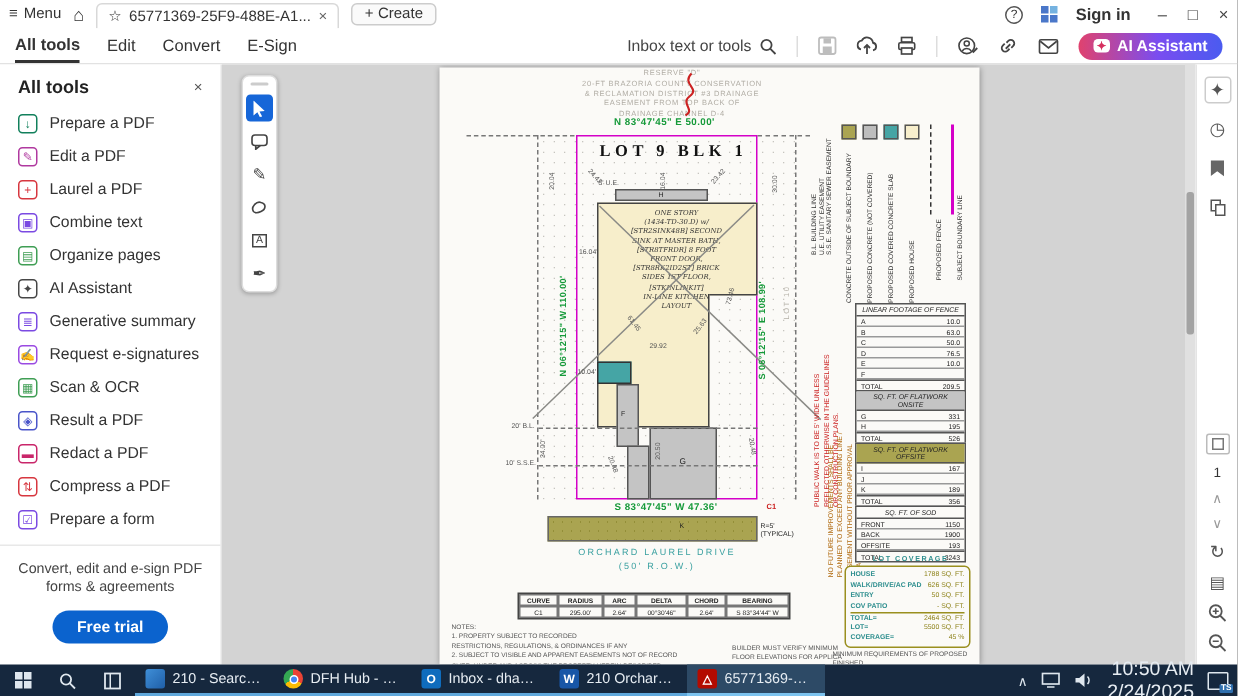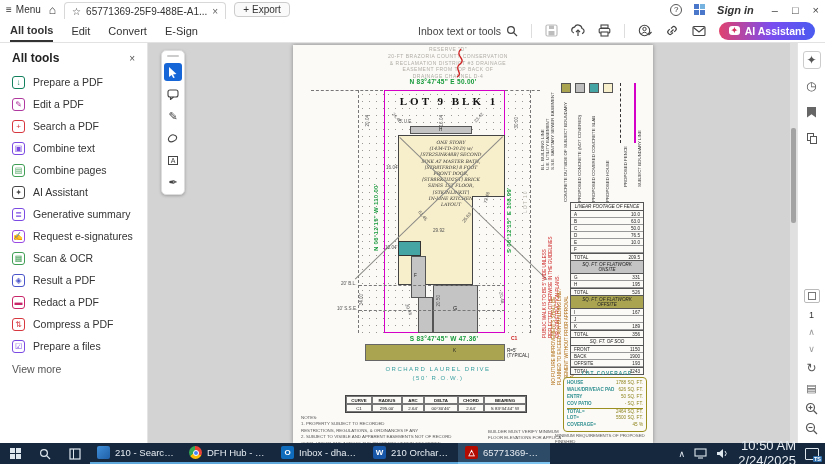--- a/index.html
+++ b/index.html
@@ -16,21 +16,21 @@
            border-bottom:none;border-radius:4px 4px 0 0;padding:2px 7px;height:17px;margin-top:2px;}
   .doc-tab .close{color:#666;font-size:10px;}
   .create-btn{display:flex;align-items:center;gap:3px;border:1px solid #ccc;border-radius:4px;
               padding:1px 8px;background:#fafafa;}
   .tb-right{margin-left:auto;display:flex;align-items:center;gap:12px;}
   .help-circ{width:12px;height:12px;border:1px solid #555;border-radius:50%;font-size:8px;
              display:flex;align-items:center;justify-content:center;}
   .grid-icon{display:grid;grid-template-columns:5px 5px;grid-gap:1px;}
   .grid-icon span{width:5px;height:5px;background:#4a77c9;}
   .grid-icon span:nth-child(2){background:#75b2e0;}
-  .signin{font-weight:bold;font-size:11px;font-style:italic;}
+  .signin{font-weight:bold;font-size:11px;}
   .winctl{display:flex;gap:14px;font-size:11px;color:#444;margin-left:6px;}
 
   
   .toolbar{position:absolute;left:0;top:19px;width:825px;height:24px;background:#fff;
            border-bottom:1px solid #e2e2e2;display:flex;align-items:center;padding:0 10px;
            font-size:11px;color:#333;}
   .tb-tabs{display:flex;gap:18px;height:100%;align-items:center;}
   .tb-tab{height:100%;display:flex;align-items:center;cursor:pointer;}
   .tb-tab.active{border-bottom:2px solid #333;font-weight:bold;}
   .tb-tools{margin-left:auto;display:flex;align-items:center;gap:13px;color:#555;}
@@ -166,21 +166,21 @@
     <span class="home-btn">
       <span>⌂</span>
     </span>
     <span class="doc-tab">
       <span>☆</span>
       <span>65771369-25F9-488E-A1...</span>
       <span class="close">×</span>
     </span>
     <span class="create-btn">
       <span>+</span>
-      <span>Export</span>
+      <span>Create</span>
     </span>
     <span class="tb-right">
       <span class="help-circ">?</span>
       <span class="grid-icon">
           <span></span>
           <span></span>
           <span></span>
           <span></span>
         </span>
       <span class="signin">Sign in</span>
@@ -254,29 +254,29 @@
     <div class="sb-item">
         <span class="sb-ico" style="color:#12805c">↓</span>
         <span>Prepare a PDF</span>
       </div>
     <div class="sb-item">
         <span class="sb-ico" style="color:#b0399f">✎</span>
         <span>Edit a PDF</span>
       </div>
     <div class="sb-item">
         <span class="sb-ico" style="color:#d7373f">+</span>
-        <span>Search a PDF</span>
+        <span>Laurel a PDF</span>
       </div>
     <div class="sb-item">
         <span class="sb-ico" style="color:#7b4ae2">▣</span>
         <span>Combine text</span>
       </div>
     <div class="sb-item">
         <span class="sb-ico" style="color:#3f9e54">▤</span>
-        <span>Combine pages</span>
+        <span>Organize pages</span>
       </div>
     <div class="sb-item">
         <span class="sb-ico" style="color:#464646">✦</span>
         <span>AI Assistant</span>
       </div>
     <div class="sb-item">
         <span class="sb-ico" style="color:#7b4ae2">≣</span>
         <span>Generative summary</span>
       </div>
     <div class="sb-item">
@@ -294,23 +294,26 @@
     <div class="sb-item">
         <span class="sb-ico" style="color:#c9266a">▬</span>
         <span>Redact a PDF</span>
       </div>
     <div class="sb-item">
         <span class="sb-ico" style="color:#d7373f">⇅</span>
         <span>Compress a PDF</span>
       </div>
     <div class="sb-item">
         <span class="sb-ico" style="color:#7b4ae2">☑</span>
-        <span>Prepare a files</span>
-      </div>
-    <div class="view-more">View more</div>
+        <span>Prepare a form</span>
+      </div>
+    <div class="sb-foot">
+      <div class="promo">Convert, edit and e-sign PDF forms &amp; agreements</div>
+      <span class="free-trial">Free trial</span>
+    </div>
   </div>
 
   <div class="docarea">
 
     <div class="page">
 
       <div class="p gray5" style="left:40px;top:1px;width:230px;">RESERVE  "D"
 20-FT  BRAZORIA  COUNTY  CONSERVATION
 &amp;  RECLAMATION  DISTRICT  #3   DRAINAGE
 EASEMENT  FROM  TOP  BACK  OF

